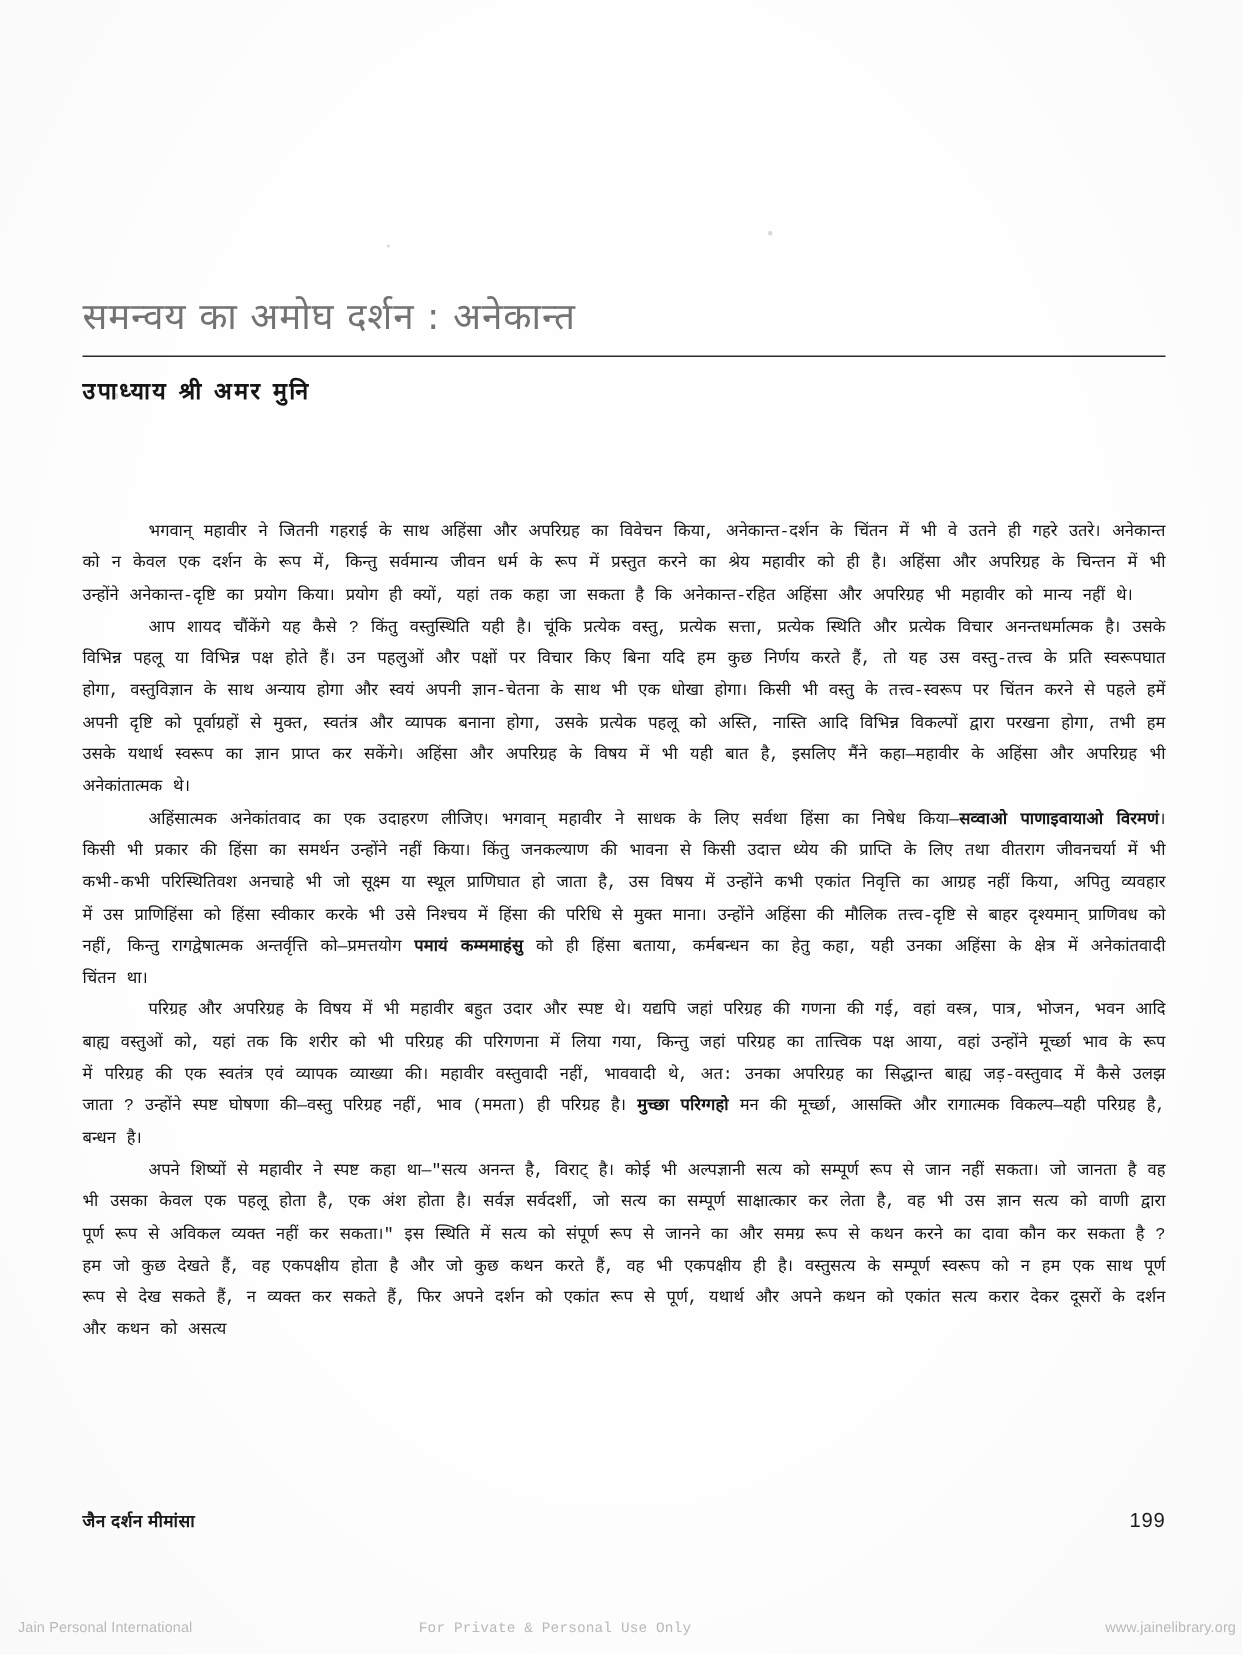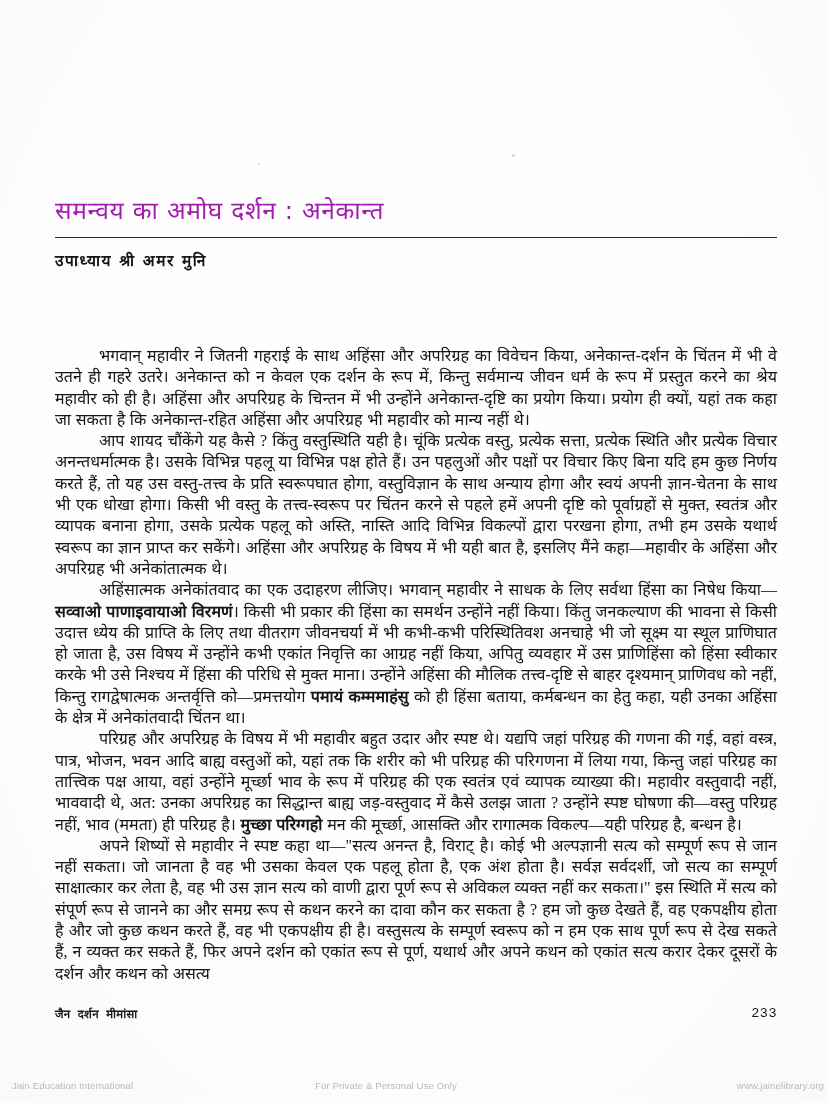--- a/index.html
+++ b/index.html
@@ -36,21 +36,21 @@
     position: absolute;
     left: 55px;
     top: 196px;
     width: 722px;
   }
   .doc-title {
     font-family: "DejaVu Sans", sans-serif;
     font-size: 24.5px;
     font-weight: 400;
     letter-spacing: 0.6px;
-    color: #a21caf;
+    color: #737373;
     margin: 0;
     line-height: 1.25;
     white-space: nowrap;
   }
   .title-rule {
     margin-top: 10px;
     height: 1px;
     background: #2a2a2a;
     width: 722px;
   }
@@ -69,43 +69,43 @@
     position: absolute;
     left: 55px;
     top: 345px;
     width: 722px;
   }
   p.para {
     margin: 0 0 0 0;
     text-indent: 44px;
     text-align: justify;
     text-align-last: left;
-    font-family: Liberation Serif, serif;
-    font-size: 16px;
+    font-family: Liberation Mono, monospace;
+    font-size: 11px;
     line-height: 21.3px;
     letter-spacing: 0.02px;
     color: #151515;
     word-spacing: 0.6px;
     -webkit-font-smoothing: none;
   }
   b.sutra {
     font-weight: 700;
     letter-spacing: 0.1px;
   }
 
   
   .run-footer {
     position: absolute;
     left: 55px;
     top: 1006px;
     width: 722px;
     display: flex;
     justify-content: space-between;
     align-items: center;
-    font-family: Liberation Mono, monospace;
+    font-family: Liberation Sans, sans-serif;
   }
   .run-footer .book-name {
     font-size: 11.5px;
     font-weight: 700;
     letter-spacing: 0.3px;
     color: #1a1a1a;
   }
   .run-footer .page-num {
     font-size: 13.5px;
     font-weight: 400;
@@ -126,23 +126,24 @@
     font-size: 9.6px;
     color: #b9b9b9;
     letter-spacing: 0.1px;
   }
   .credit-bar .c-left {
     position: absolute;
     left: 12px;
   }
   .credit-bar .c-center {
     position: absolute;
-    left: 16px;
+    left: 0;
     width: 740px;
     text-align: center;
+    font-family: Liberation Mono, monospace;
   }
   .credit-bar .c-right {
     position: absolute;
     right: 4px;
   }
 
   
   .speck {
     position: absolute;
     background: #d8d8d8;
@@ -181,22 +182,22 @@
       <span>परिग्रह और अपरिग्रह के विषय में भी महावीर बहुत उदार और स्पष्ट थे। यद्यपि जहां परिग्रह की गणना की गई, वहां वस्त्र, पात्र, भोजन, भवन आदि बाह्य वस्तुओं को, यहां तक कि शरीर को भी परिग्रह की परिगणना में लिया गया, किन्तु जहां परिग्रह का तात्त्विक पक्ष आया, वहां उन्होंने मूर्च्छा भाव के रूप में परिग्रह की एक स्वतंत्र एवं व्यापक व्याख्या की। महावीर वस्तुवादी नहीं, भाववादी थे, अत: उनका अपरिग्रह का सिद्धान्त बाह्य जड़-वस्तुवाद में कैसे उलझ जाता ? उन्होंने स्पष्ट घोषणा की—वस्तु परिग्रह नहीं, भाव (ममता) ही परिग्रह है। </span><b class="sutra">मुच्छा परिग्गहो</b><span> मन की मूर्च्छा, आसक्ति और रागात्मक विकल्प—यही परिग्रह है, बन्धन है।</span>
     </p>
 
 
     <p class="para">अपने शिष्यों से महावीर ने स्पष्ट कहा था—"सत्य अनन्त है, विराट् है। कोई भी अल्पज्ञानी सत्य को सम्पूर्ण रूप से जान नहीं सकता। जो जानता है वह भी उसका केवल एक पहलू होता है, एक अंश होता है। सर्वज्ञ सर्वदर्शी, जो सत्य का सम्पूर्ण साक्षात्कार कर लेता है, वह भी उस ज्ञान सत्य को वाणी द्वारा पूर्ण रूप से अविकल व्यक्त नहीं कर सकता।" इस स्थिति में सत्य को संपूर्ण रूप से जानने का और समग्र रूप से कथन करने का दावा कौन कर सकता है ? हम जो कुछ देखते हैं, वह एकपक्षीय होता है और जो कुछ कथन करते हैं, वह भी एकपक्षीय ही है। वस्तुसत्य के सम्पूर्ण स्वरूप को न हम एक साथ पूर्ण रूप से देख सकते हैं, न व्यक्त कर सकते हैं, फिर अपने दर्शन को एकांत रूप से पूर्ण, यथार्थ और अपने कथन को एकांत सत्य करार देकर दूसरों के दर्शन और कथन को असत्य</p>
 
   </div>
 
   <div class="run-footer">
     <span class="book-name">जैन दर्शन मीमांसा</span>
-    <span class="page-num">233</span>
+    <span class="page-num">199</span>
   </div>
 
   <div class="credit-bar">
     <span class="c-center">For Private &amp; Personal Use Only</span>
-    <span class="c-left">Jain Education International</span>
+    <span class="c-left">Jain Personal International</span>
     <span class="c-right">www.jainelibrary.org</span>
   </div>
 
 </div>
 
 </body></html>

